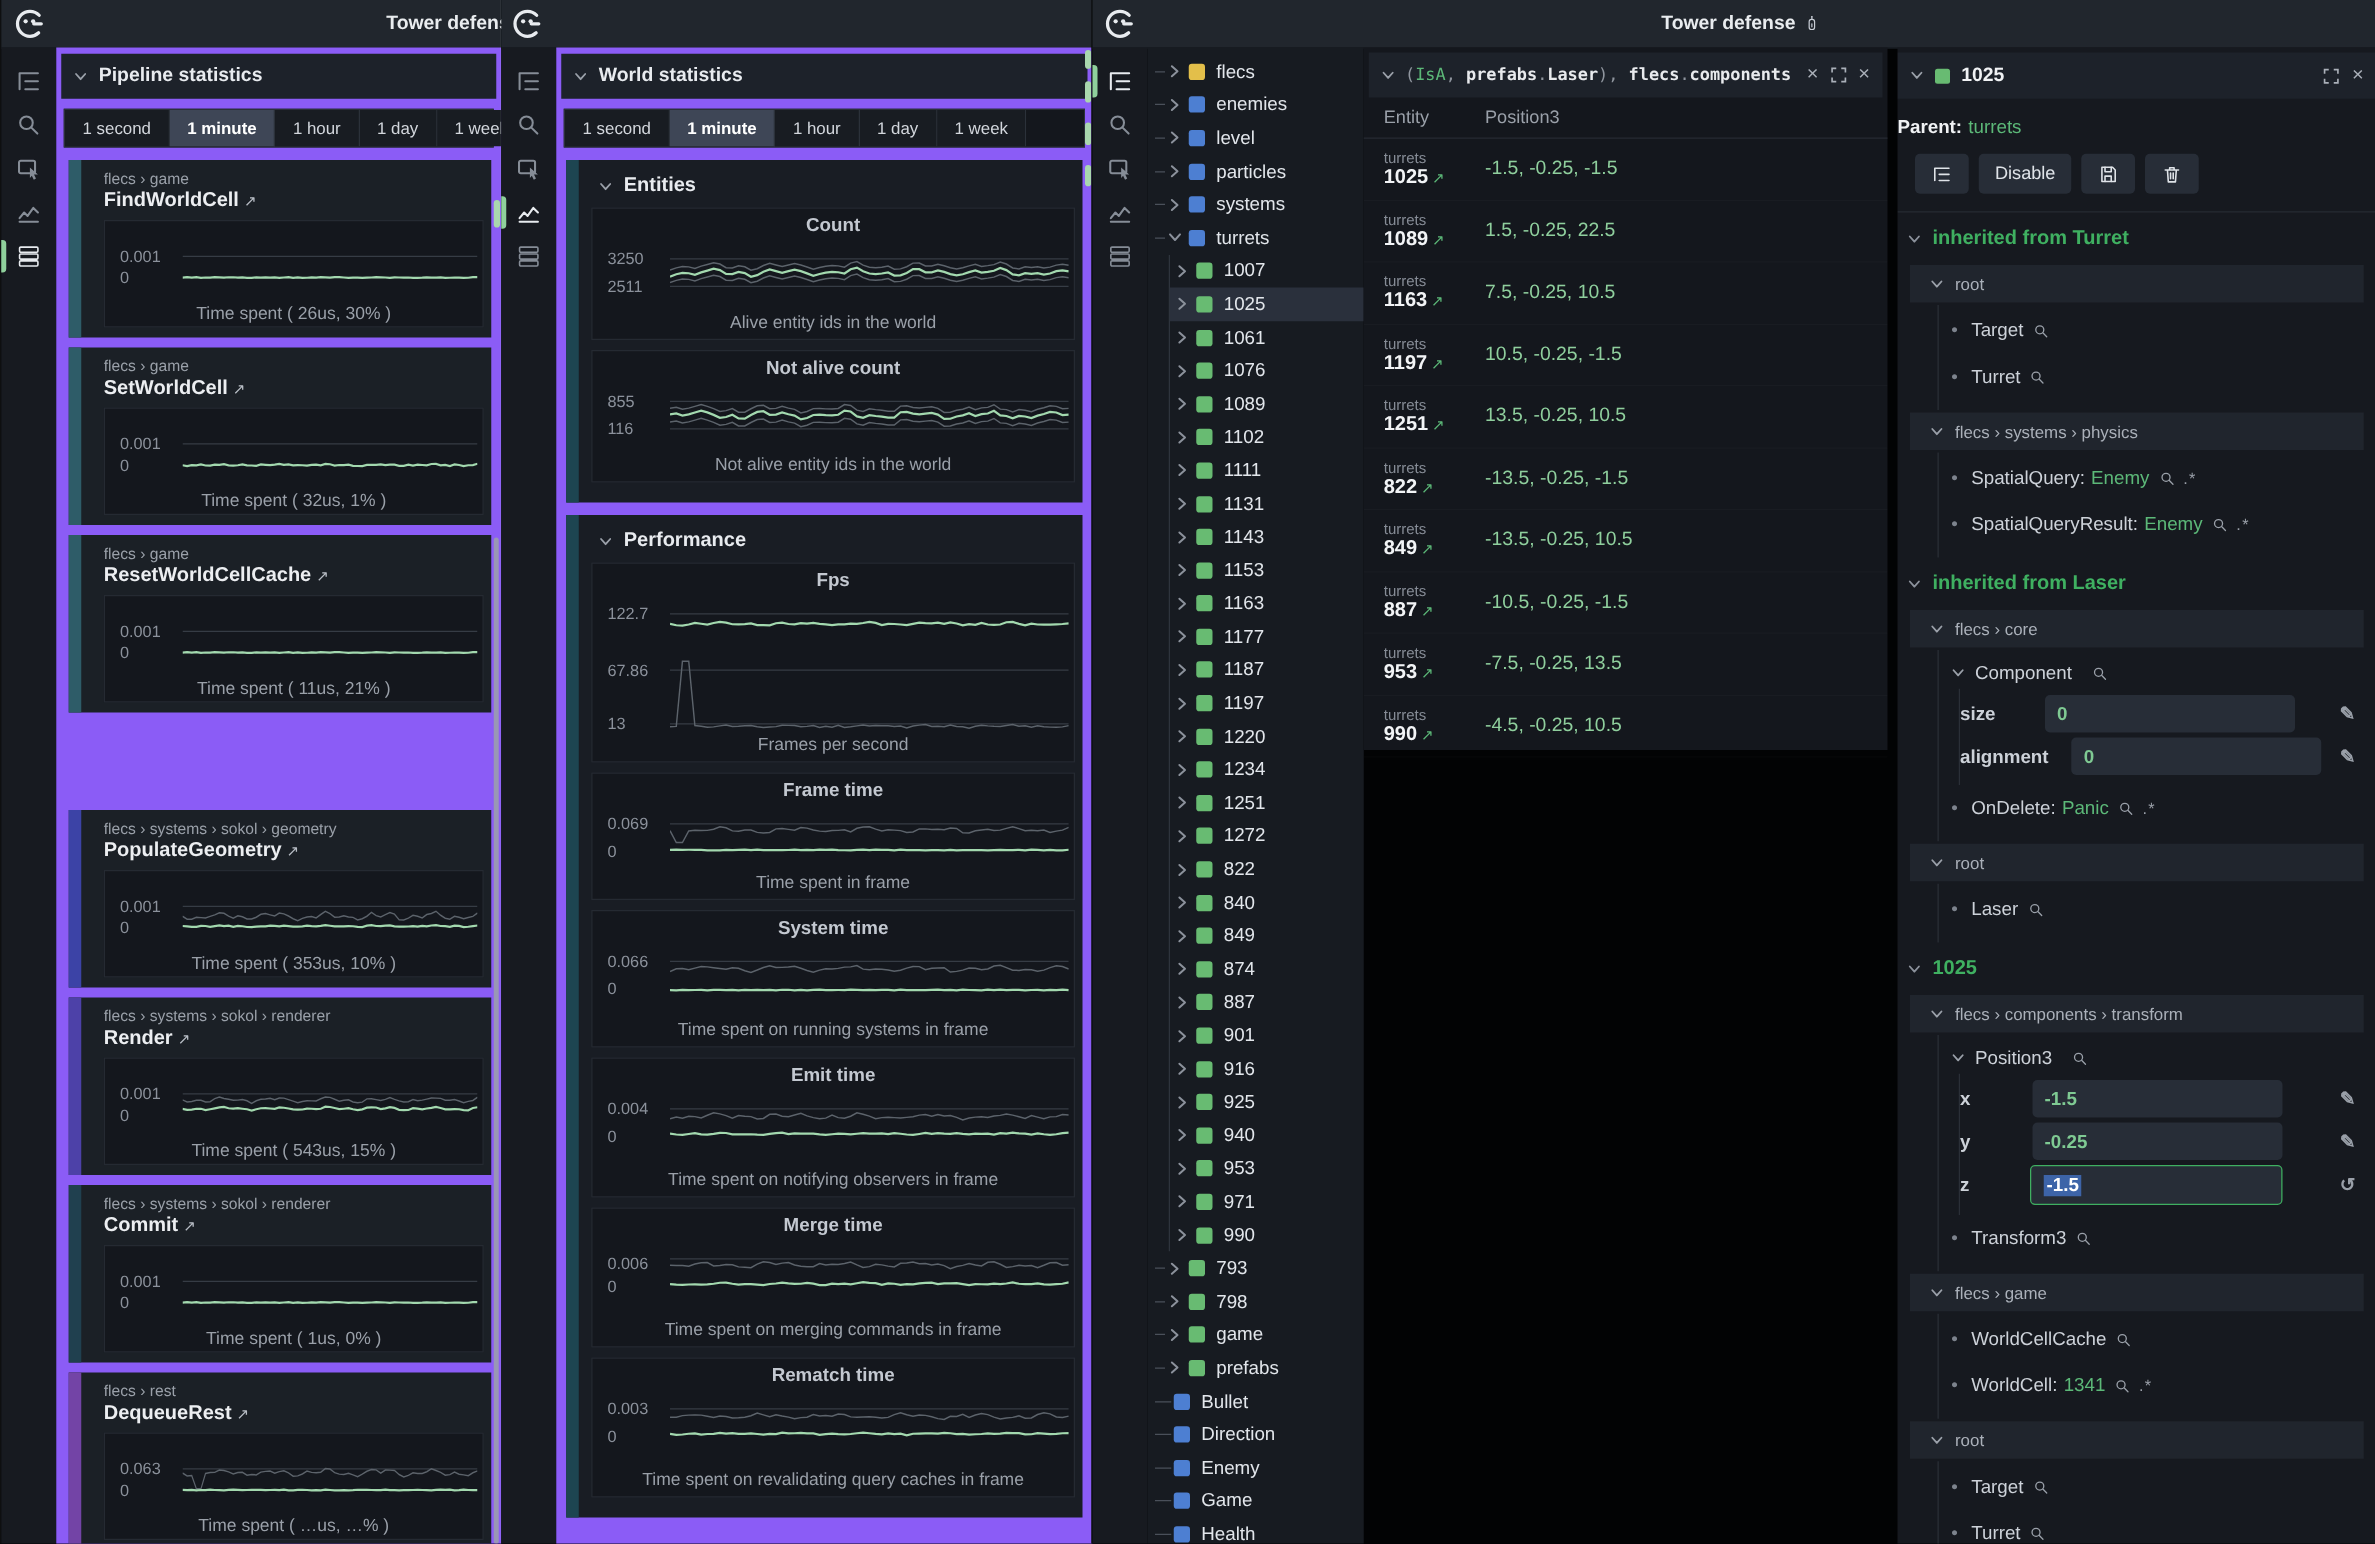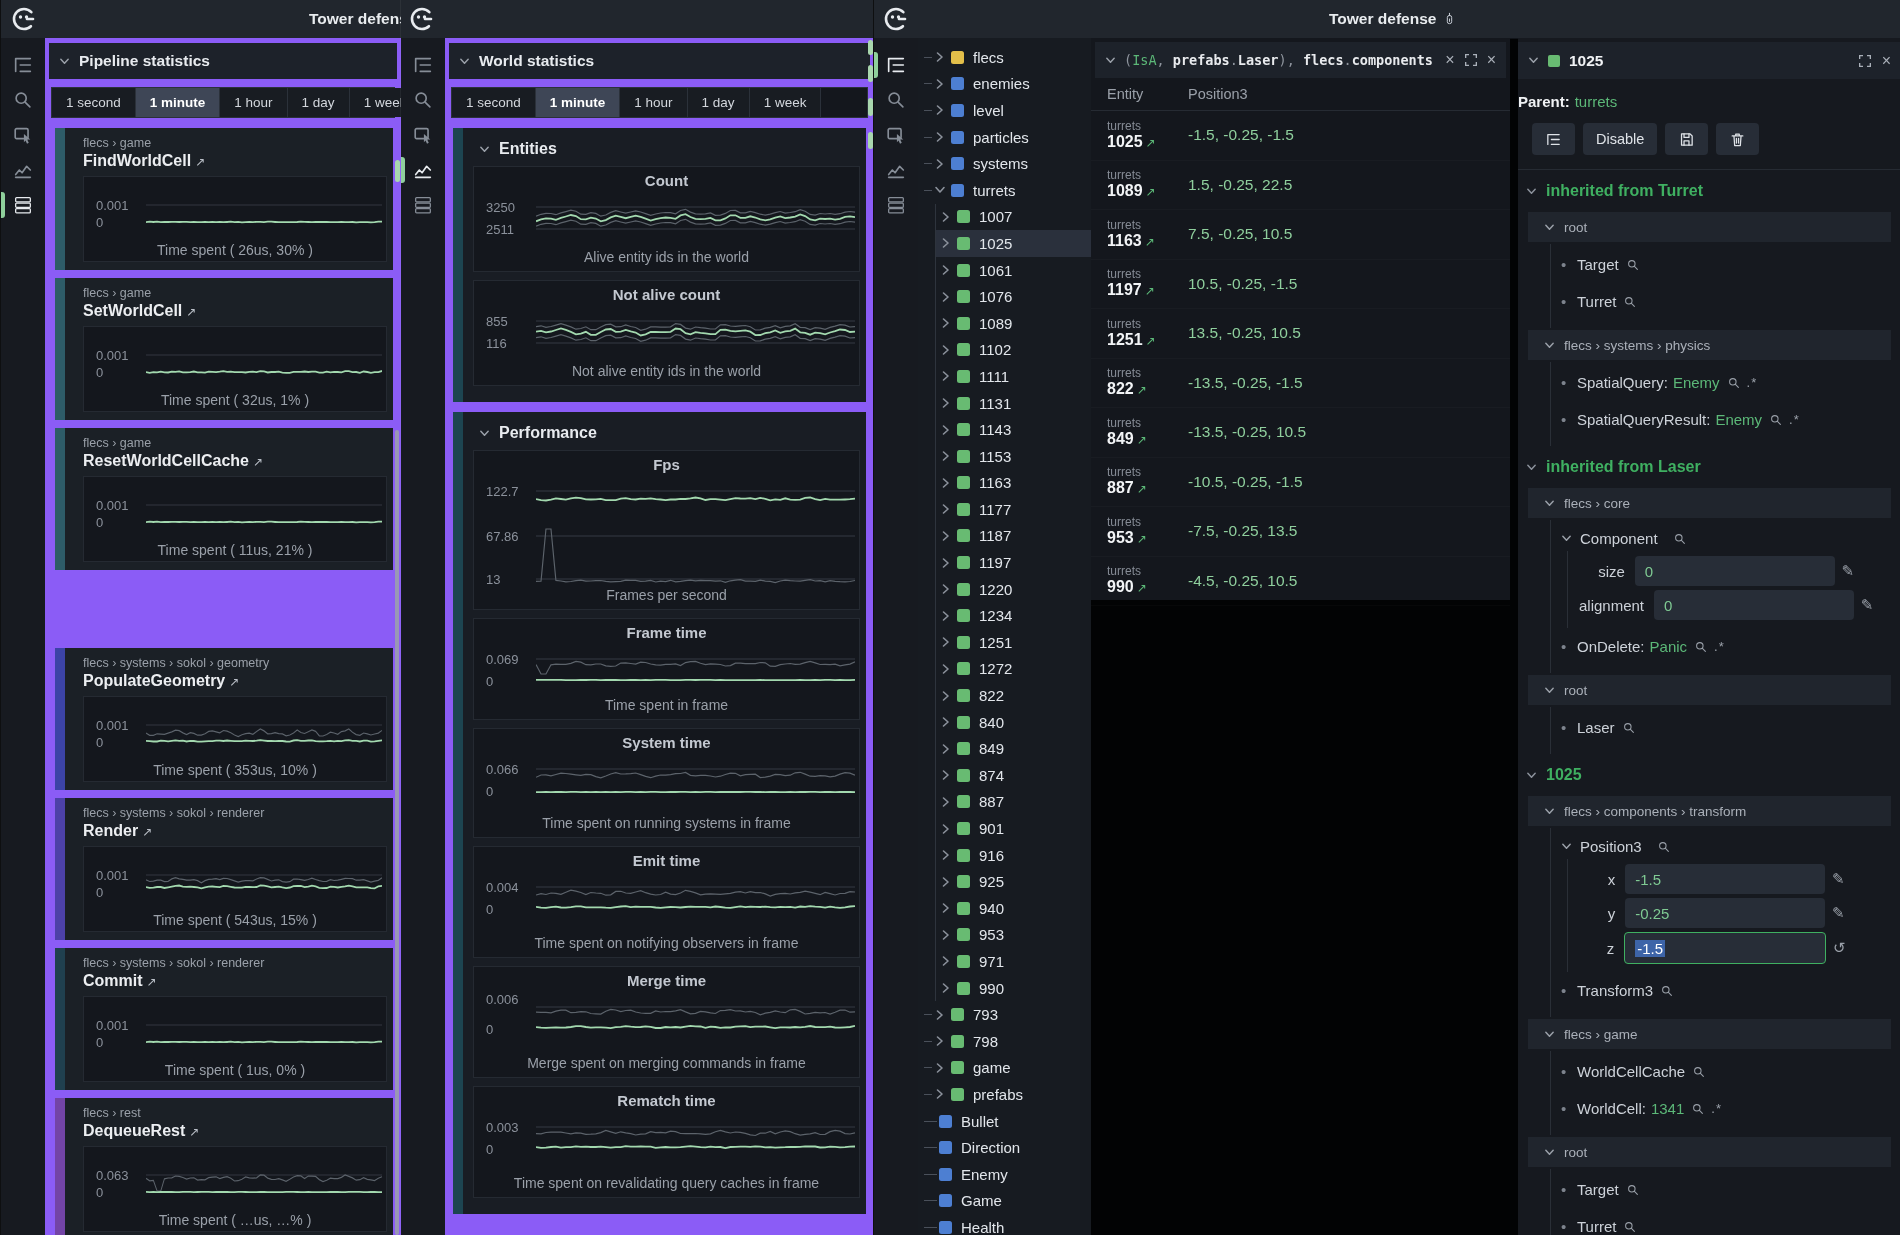--- a/index.html
+++ b/index.html
@@ -85,21 +85,21 @@
   .gbar{margin:2px 10px 2px 10px;height:30px;background:#20252d;display:flex;align-items:center;gap:9px;
         padding-left:16px;font-size:13.5px;color:#aab0b9;}
   .gkids{margin-left:32px;border-left:1px solid #2a2f37;padding:2px 0 8px 0;}
   .item{position:relative;padding:10px 0 10px 26px;font-size:15px;color:#cdd2d9;display:flex;align-items:center;}
   .item::before{content:"•";position:absolute;left:10px;color:#7d838d;}
   .item .val{color:#5cb878;margin-left:5px;}
   .mag{width:14px;height:14px;color:#9aa0a9;margin-left:7px;flex:0 0 auto;}
   .pair{color:#9aa0a9;font-size:13px;margin-left:6px;letter-spacing:1px;}
   .xitem{display:flex;align-items:center;gap:8px;padding:8px 0 4px 10px;font-size:15px;color:#cdd2d9;}
   .fields{margin-left:16px;border-left:1px solid #2a2f37;padding:3px 0 6px 0;}
-  .frow{display:flex;align-items:center;justify-content:center;padding:2px 10px 2px 0;}
+  .frow{display:flex;align-items:center;justify-content:space-between;padding:2px 10px 2px 0;font-weight:bold;}
   .flab{font-size:15px;color:#ccd1d8;margin-right:10px;}
   .fin{width:190px;height:30px;background:#272d37;border-radius:4px;display:flex;align-items:center;
        padding-left:10px;font-size:15px;color:#7fca93;}
   .fin.selz{border:1.5px solid #3fb061;}
   .fin.selz .selx{background:#3d64a8;color:#fff;padding:0 2px;}
   .fico{width:26px;text-align:center;color:#9aa0a9;font-size:15px;}
   svg{display:block;}
 </style>
 </head>
 <body>
@@ -479,30 +479,30 @@
                 <svg viewBox="0 0 330 110" preserveAspectRatio="none">
                   <line x1="0" x2="330" y1="40" y2="40" stroke="#363c45" stroke-width="1"></line>
                   <polyline points="0.0,48.0 5.2,46.7 10.3,47.5 15.5,46.0 20.6,46.3 25.8,47.3 30.9,45.2 36.1,43.2 41.3,44.1 46.4,45.5 51.6,47.6 56.7,45.5 61.9,46.0 67.0,46.3 72.2,48.2 77.3,47.8 82.5,44.4 87.7,44.3 92.8,46.0 98.0,46.4 103.1,45.0 108.3,43.6 113.4,45.7 118.6,47.1 123.8,48.0 128.9,47.5 134.1,45.1 139.2,47.1 144.4,47.6 149.5,46.0 154.7,43.3 159.8,44.4 165.0,45.9 170.2,47.9 175.3,47.1 180.5,46.9 185.6,47.1 190.8,47.3 195.9,46.9 201.1,46.4 206.3,45.1 211.4,44.7 216.6,46.0 221.7,44.7 226.9,45.7 232.0,45.5 237.2,46.9 242.3,49.0 247.5,47.4 252.7,46.7 257.8,46.4 263.0,47.0 268.1,45.8 273.3,45.3 278.4,44.2 283.6,45.1 288.8,46.4 293.9,47.7 299.1,45.4 304.2,46.7 309.4,48.0 314.5,46.5 319.7,46.3 324.8,44.7 330.0,45.0" fill="none" stroke="#5c636b" stroke-width="1.2"></polyline>
                   <polyline points="0.0,59.9 5.2,60.6 10.3,60.9 15.5,60.2 20.6,59.6 25.8,60.5 30.9,60.7 36.1,60.1 41.3,59.3 46.4,59.4 51.6,60.4 56.7,60.4 61.9,60.4 67.0,60.4 72.2,60.7 77.3,60.8 82.5,60.1 87.7,59.5 92.8,59.2 98.0,60.2 103.1,59.7 108.3,59.9 113.4,59.9 118.6,59.9 123.8,60.5 128.9,60.9 134.1,60.4 139.2,60.0 144.4,60.1 149.5,60.5 154.7,60.0 159.8,59.6 165.0,59.9 170.2,59.9 175.3,59.8 180.5,60.3 185.6,59.5 190.8,60.0 195.9,60.6 201.1,60.9 206.3,60.2 211.4,59.4 216.6,60.1 221.7,59.6 226.9,59.9 232.0,60.0 237.2,59.6 242.3,60.1 247.5,60.4 252.7,59.9 257.8,60.1 263.0,59.9 268.1,60.6 273.3,59.5 278.4,59.8 283.6,59.2 288.8,59.7 293.9,59.9 299.1,60.6 304.2,59.7 309.4,60.4 314.5,60.8 319.7,60.4 324.8,59.5 330.0,59.1" fill="none" stroke="#a3d9af" stroke-width="1.8"></polyline>
                 </svg>
               </div>
               <div class="caption" style="bottom: 6px;">Time spent on notifying observers in frame</div>
             </div>
             <div class="wchart" style="height: 110px;">
               <div class="wctitle">Merge time</div>
-              <span class="ylab" style="top: 32px; text-align: right;">0.006</span>
+              <span class="ylab" style="top: 44px; text-align: right;">0.006</span>
               <span class="ylab" style="top: 62px;">0</span>
               <div class="sparkwrap">
                 <svg viewBox="0 0 330 110" preserveAspectRatio="none">
                   <line x1="0" x2="330" y1="40" y2="40" stroke="#363c45" stroke-width="1"></line>
                   <polyline points="0.0,45.1 5.2,45.4 10.3,45.4 15.5,45.9 20.6,44.2 25.8,43.2 30.9,43.1 36.1,45.7 41.3,45.4 46.4,44.7 51.6,44.8 56.7,46.5 61.9,46.8 67.0,47.1 72.2,44.3 77.3,42.4 82.5,43.0 87.7,44.6 92.8,43.5 98.0,43.1 103.1,45.0 108.3,46.0 113.4,46.4 118.6,46.4 123.8,43.9 128.9,45.0 134.1,44.5 139.2,44.6 144.4,43.8 149.5,42.7 154.7,44.9 159.8,46.9 165.0,46.3 170.2,44.4 175.3,44.9 180.5,45.9 185.6,46.5 190.8,43.6 195.9,43.4 201.1,42.7 206.3,44.0 211.4,43.9 216.6,45.0 221.7,44.3 226.9,45.5 232.0,47.9 237.2,46.2 242.3,45.3 247.5,43.8 252.7,45.0 257.8,45.7 263.0,42.8 268.1,42.4 273.3,44.4 278.4,47.0 283.6,46.3 288.8,45.3 293.9,45.8 299.1,45.5 304.2,47.1 309.4,45.2 314.5,43.2 319.7,43.0 324.8,45.2 330.0,44.8" fill="none" stroke="#5c636b" stroke-width="1.2"></polyline>
                   <polyline points="0.0,60.2 5.2,60.7 10.3,60.8 15.5,60.6 20.6,60.5 25.8,60.6 30.9,60.5 36.1,60.0 41.3,59.2 46.4,59.1 51.6,60.0 56.7,60.6 61.9,60.3 67.0,60.3 72.2,60.7 77.3,61.1 82.5,60.2 87.7,59.8 92.8,59.1 98.0,59.7 103.1,60.1 108.3,60.0 113.4,59.3 118.6,59.9 123.8,61.0 128.9,61.0 134.1,60.0 139.2,60.3 144.4,60.0 149.5,60.5 154.7,59.6 159.8,58.8 165.0,59.3 170.2,59.5 175.3,60.8 180.5,59.7 185.6,60.0 190.8,60.8 195.9,60.3 201.1,60.5 206.3,59.7 211.4,59.3 216.6,59.2 221.7,60.2 226.9,59.7 232.0,59.7 237.2,59.5 242.3,60.3 247.5,61.1 252.7,60.3 257.8,60.4 263.0,60.5 268.1,60.0 273.3,60.3 278.4,59.8 283.6,59.0 288.8,60.0 293.9,60.2 299.1,60.2 304.2,59.7 309.4,60.5 314.5,60.6 319.7,60.3 324.8,60.0 330.0,58.9" fill="none" stroke="#a3d9af" stroke-width="1.8"></polyline>
                 </svg>
               </div>
-              <div class="caption" style="bottom: 6px;">Merge spent on merging commands in frame</div>
+              <div class="caption" style="bottom: 6px;">Time spent on merging commands in frame</div>
             </div>
             <div class="wchart" style="height: 110px;">
               <div class="wctitle">Rematch time</div>
               <span class="ylab" style="top: 40px;">0.003</span>
               <span class="ylab" style="top: 62px;">0</span>
               <div class="sparkwrap">
                 <svg viewBox="0 0 330 110" preserveAspectRatio="none">
                   <line x1="0" x2="330" y1="40" y2="40" stroke="#363c45" stroke-width="1"></line>
                   <polyline points="0.0,46.7 5.2,46.8 10.3,45.5 15.5,45.1 20.6,45.0 25.8,45.1 30.9,46.0 36.1,46.9 41.3,45.8 46.4,46.2 51.6,47.4 56.7,47.2 61.9,46.8 67.0,45.6 72.2,43.5 77.3,44.9 82.5,46.4 87.7,44.8 92.8,45.8 98.0,46.7 103.1,48.0 108.3,47.1 113.4,46.8 118.6,44.7 123.8,45.7 128.9,45.4 134.1,45.9 139.2,44.2 144.4,44.6 149.5,46.5 154.7,46.7 159.8,46.6 165.0,46.5 170.2,46.8 175.3,47.4 180.5,46.9 185.6,44.7 190.8,43.3 195.9,44.8 201.1,46.0 206.3,45.0 211.4,45.3 216.6,46.4 221.7,47.9 226.9,48.5 232.0,46.1 237.2,46.2 242.3,44.5 247.5,46.9 252.7,45.0 257.8,43.9 263.0,44.7 268.1,46.7 273.3,48.2 278.4,47.4 283.6,46.9 288.8,45.7 293.9,47.5 299.1,47.4 304.2,44.6 309.4,43.3 314.5,44.1 319.7,46.6 324.8,47.0 330.0,45.9" fill="none" stroke="#5c636b" stroke-width="1.2"></polyline>
                   <polyline points="0.0,60.1 5.2,60.8 10.3,60.6 15.5,60.0 20.6,59.7 25.8,60.6 30.9,60.2 36.1,60.1 41.3,59.4 46.4,59.9 51.6,59.6 56.7,60.0 61.9,60.0 67.0,59.7 72.2,60.2 77.3,60.7 82.5,60.1 87.7,60.2 92.8,59.2 98.0,59.7 103.1,59.6 108.3,59.4 113.4,59.7 118.6,59.7 123.8,60.8 128.9,60.3 134.1,60.0 139.2,60.3 144.4,60.4 149.5,60.2 154.7,59.6 159.8,59.2 165.0,59.6 170.2,60.1 175.3,60.4 180.5,59.7 185.6,60.2 190.8,60.0 195.9,61.2 201.1,60.0 206.3,59.9 211.4,59.7 216.6,59.7 221.7,59.9 226.9,59.4 232.0,59.6 237.2,60.3 242.3,60.2 247.5,60.7 252.7,60.4 257.8,60.2 263.0,59.8 268.1,60.0 273.3,59.9 278.4,59.3 283.6,59.5 288.8,59.5 293.9,60.5 299.1,60.4 304.2,59.6 309.4,59.9 314.5,60.3 319.7,60.1 324.8,59.6 330.0,59.5" fill="none" stroke="#a3d9af" stroke-width="1.8"></polyline>

